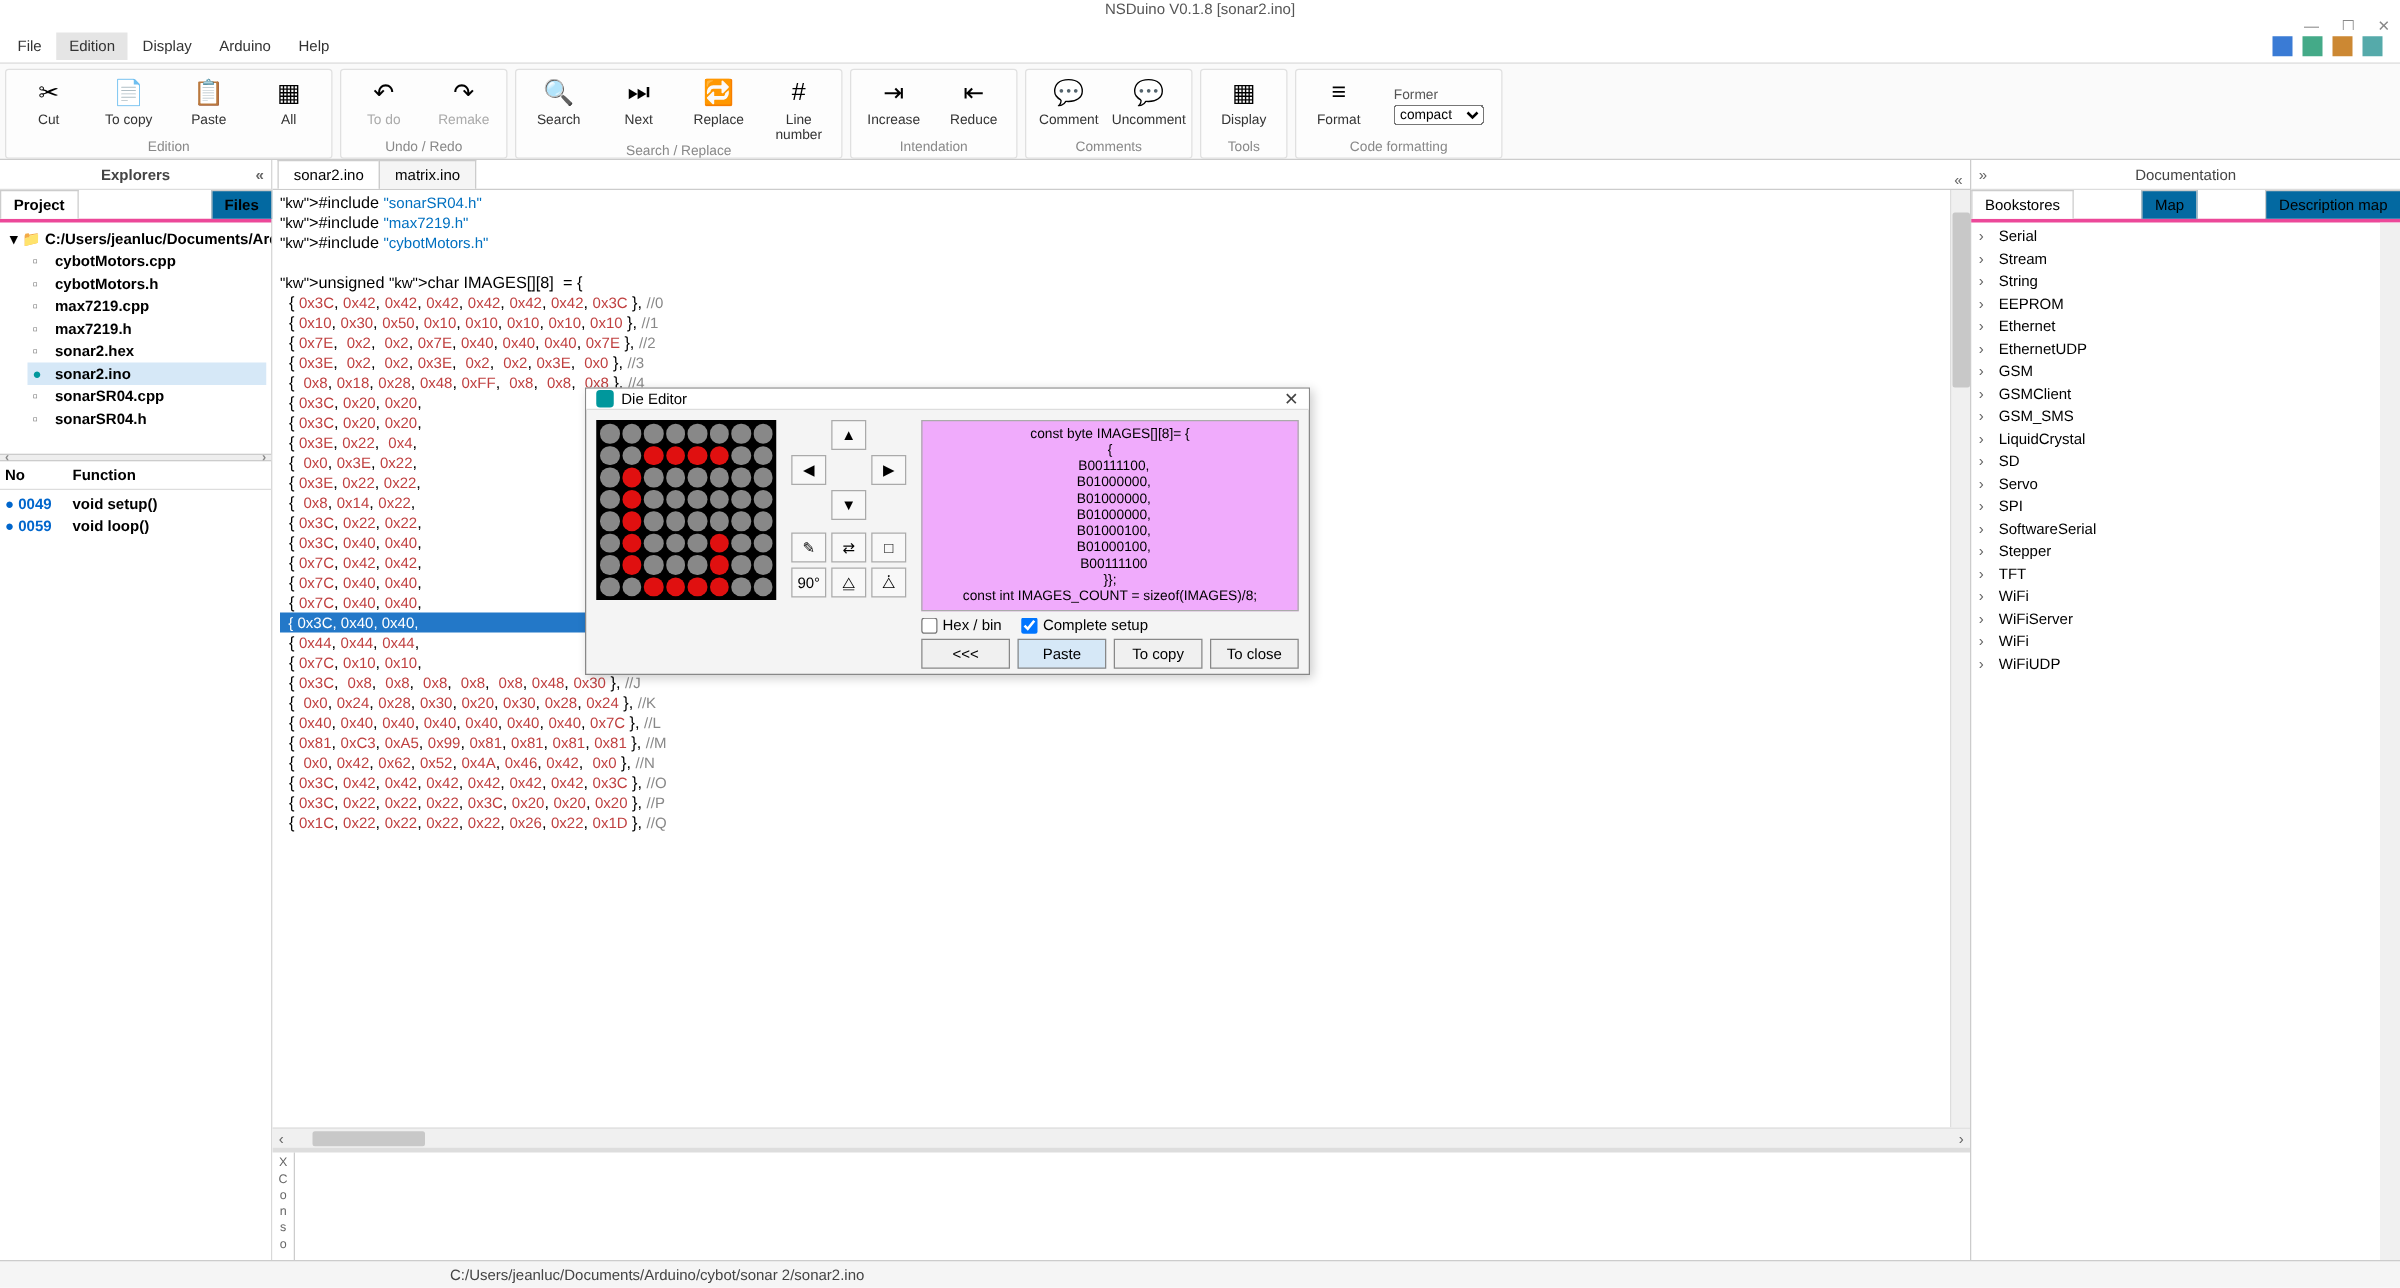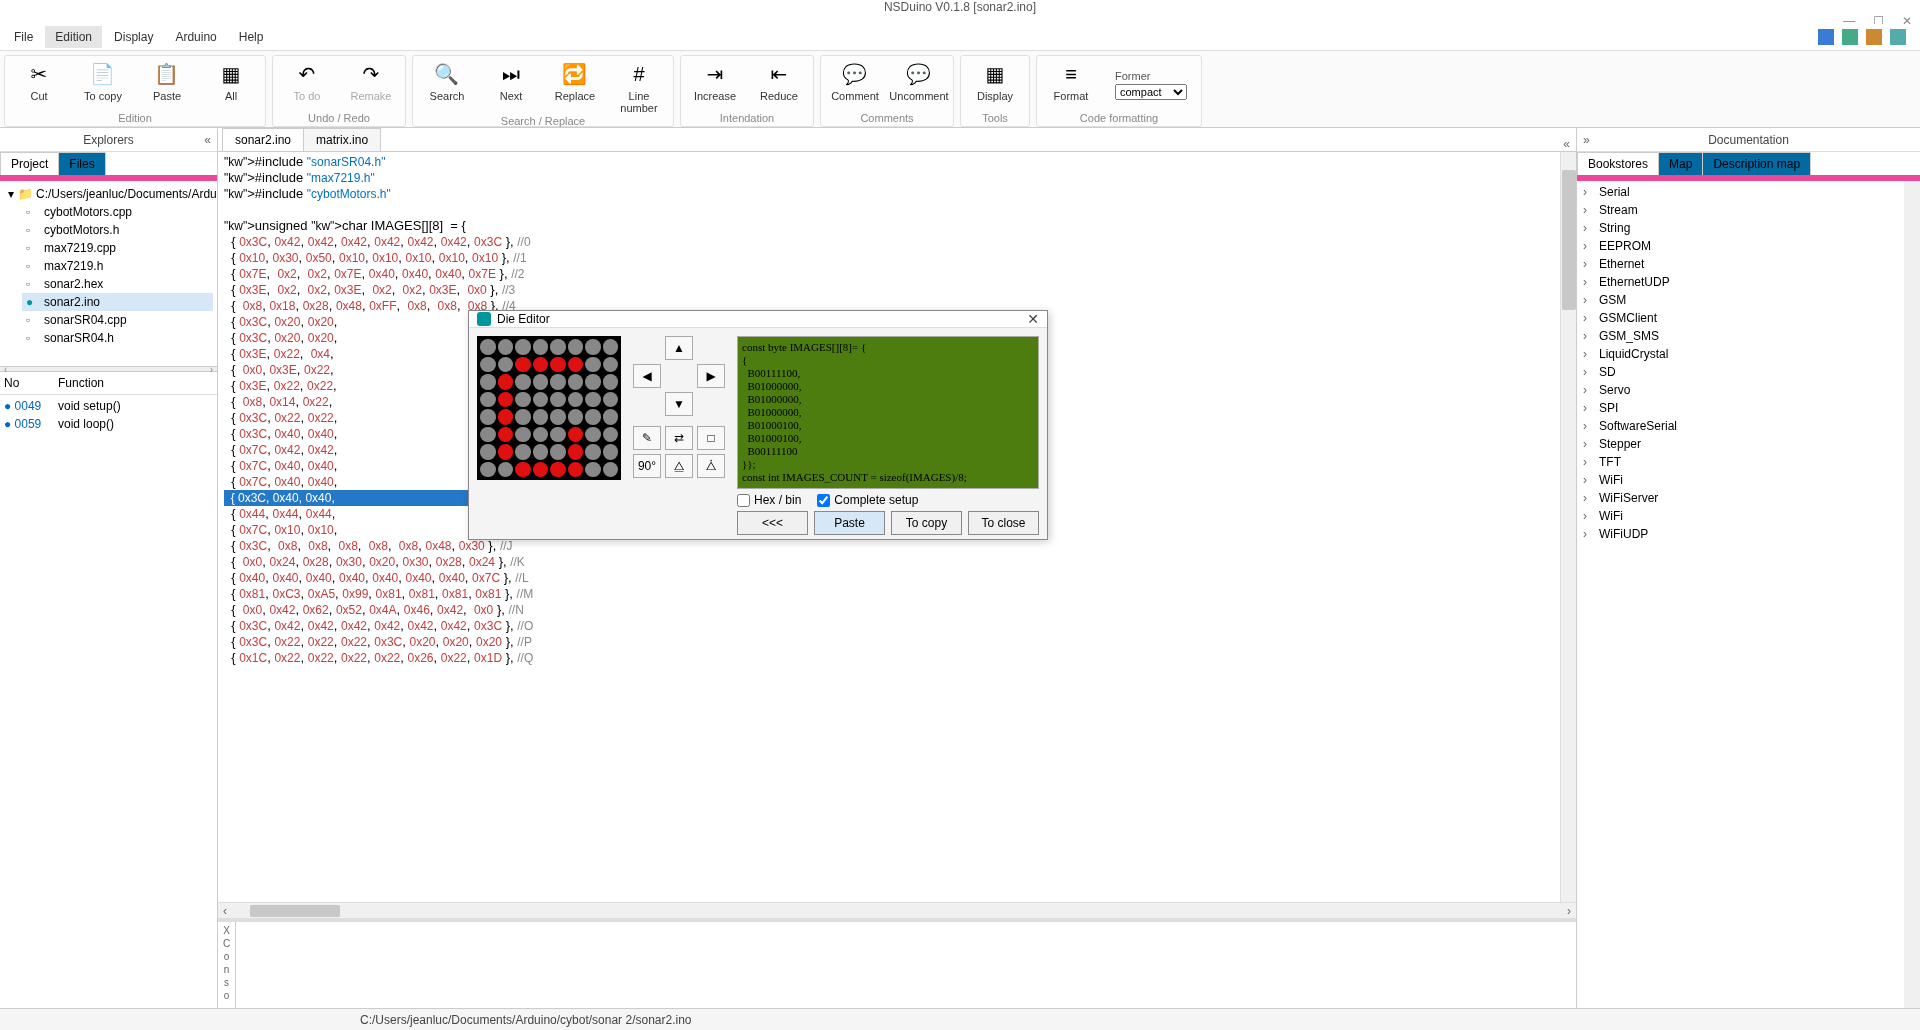--- a/index.html
+++ b/index.html
@@ -18,24 +18,24 @@
 .rg-buttons { display: flex; gap: 8px; flex: 1; }
 .rbtn { display: flex; flex-direction: column; align-items: center; justify-content: flex-start; width: 56px; cursor: pointer; padding-top: 2px;}
 .rbtn .ricon2 { width: 28px; height: 28px; display:flex; align-items:center; justify-content:center; font-size:20px; }
 .rbtn .rlbl { font-size: 11px; color: #333; margin-top: 2px; text-align: center; }
 .rbtn.disabled .rlbl { color: #aaa; }
 .rg-label { font-size: 11px; color: #888; text-align: center; padding: 1px 0; }
 .former-group { display: flex; flex-direction: column; justify-content: center; padding: 4px 8px; }
 .former-group label { font-size: 11px; color: #555; }
 .former-group select { width: 72px; font-size: 11px; margin-top: 2px; }
 .main { flex: 1; display: flex; overflow: hidden; }
-.panel-left { width: 218px; background: #fff; border-right: 1px solid #ccc; display: flex; flex-direction: column; }
+.panel-left { width: 218px; background: #fff; border-right: 1px solid #ccc; display: flex; flex-direction: column; font-weight: bold; }
 .panel-header { height: 24px; display: flex; align-items: center; justify-content: center; border-bottom: 1px solid #ddd; position: relative; color:#444;}
 .panel-header .collapse { position: absolute; right: 6px; color: #666; cursor: pointer; }
-.tabs { display: flex; border-bottom: 6px solid #ec4899; }
+.tabs { display: flex; border-bottom: 3px solid #ec4899; justify-content: space-between; }
 .tab { padding: 4px 10px; border: 1px solid #ccc; border-bottom: none; background: #0369a1; margin-right: -1px; cursor: pointer; }
 .tab.active { background: #fff; }
 .tree { flex: 0 0 auto; padding: 4px; overflow: hidden; height: 185px; }
 .tree-item { display: flex; align-items: center; gap: 4px; padding: 2px 4px; white-space: nowrap; cursor: pointer;}
 .tree-item.sel { background: #d6e8f7; }
 .tree-indent { margin-left: 18px; }
 .ficon { width: 14px; height: 14px; display:inline-block;}
 .folder-ico { color: #d9a24a; }
 .file-ico { color: #777; }
 .ino-ico { color: #00979c; }
@@ -79,21 +79,21 @@
 .dlg-title .dicon { width: 14px; height: 14px; background: #00979c; border-radius: 3px; margin-right: 6px;}
 .dlg-title .close { margin-left: auto; cursor: pointer; font-size: 14px; color: #444;}
 .dlg-body { flex: 1; display: flex; padding: 8px; gap: 8px; }
 .matrix-grid { width: 144px; height: 144px; background: #000; display: grid; grid-template-columns: repeat(8, 1fr); grid-template-rows: repeat(8, 1fr); gap: 2px; padding: 3px; }
 .matrix-grid .dot { border-radius: 50%; background: #888; }
 .matrix-grid .dot.on { background: #e01010; }
 .dlg-tools { display: flex; flex-direction: column; gap: 4px; width: 100px; }
 .tool-row { display: flex; gap: 4px; justify-content: center; }
 .tbtn { width: 28px; height: 24px; border: 1px solid #aaa; background: #f8f8f8; display: flex; align-items: center; justify-content: center; font-size: 12px; cursor:pointer;}
 .dlg-right { flex: 1; display: flex; flex-direction: column; }
-.dlg-code { flex: 1; border: 1px solid #aaa; background: #4d7c0f; font-family: Liberation Serif, serif; font-size: 11px; padding: 4px; white-space: pre; line-height: 13px;}
+.dlg-code { flex: 1; border: 1px solid #aaa; background: #f0abfc; font-family: Liberation Sans, sans-serif; font-size: 11px; padding: 4px; white-space: pre; line-height: 13px; text-align: center;}
 .dlg-opts { display: flex; gap: 16px; padding: 4px 0; align-items:center;}
 .dlg-opts label { display: flex; align-items: center; gap: 4px; }
 .dlg-btns { display: flex; gap: 6px; }
 .dlg-btns button { flex: 1; height: 24px; border: 1px solid #888; background: #f0f0f0; cursor: pointer; }
 .dlg-btns button.hl { background: #d6e8f7; }
 </style>
 </head>
 <body>
 
 <div class="titlebar">

